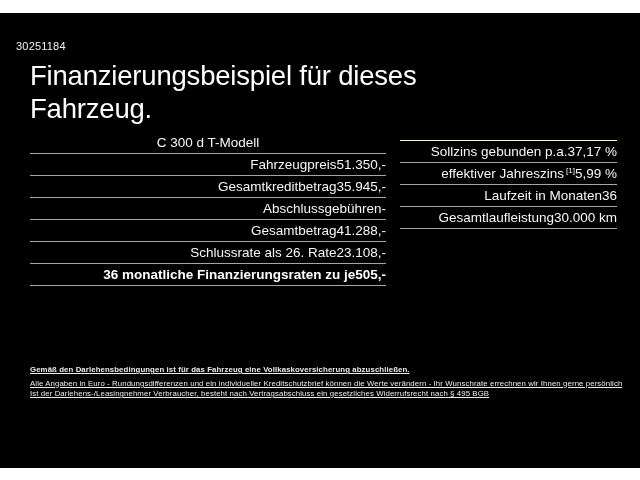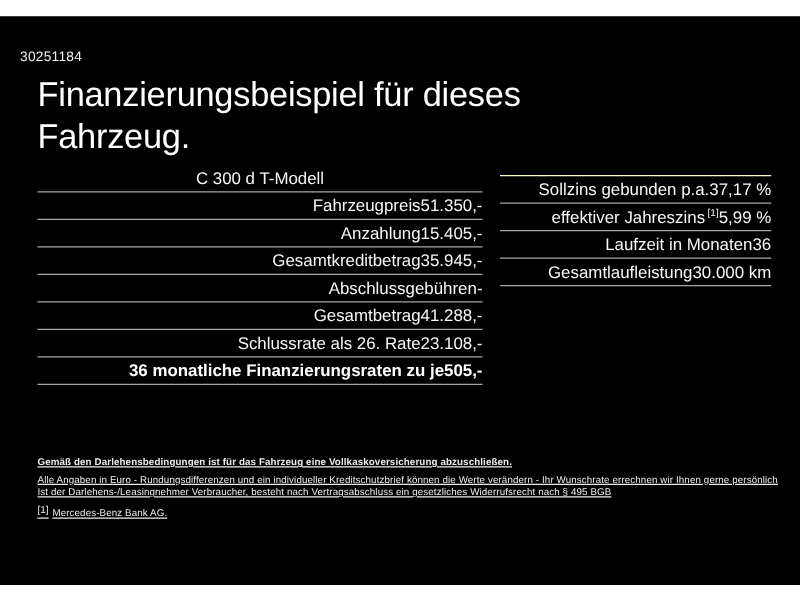--- a/index.html
+++ b/index.html
@@ -99,24 +99,20 @@
 
     <div class="table finance-table">
       <div class="trow model-row">
         <span class="tlabel">C 300 d T-Modell</span>
       </div>
       <div class="trow">
         <span class="tlabel">Fahrzeugpreis</span>
         <span class="tvalue">51.350,-</span>
       </div>
       <div class="trow">
-        <span class="tlabel">Anzahlung</span>
-        <span class="tvalue">15.405,-</span>
-      </div>
-      <div class="trow">
         <span class="tlabel">Gesamtkreditbetrag</span>
         <span class="tvalue">35.945,-</span>
       </div>
       <div class="trow">
         <span class="tlabel">Abschlussgebühren</span>
         <span class="tvalue">-</span>
       </div>
       <div class="trow">
         <span class="tlabel">Gesamtbetrag</span>
         <span class="tvalue">41.288,-</span>
@@ -147,17 +143,16 @@
       <div class="trow">
         <span class="tlabel">Gesamtlaufleistung</span>
         <span class="tvalue">30.000 km</span>
       </div>
     </div>
 
     <div class="footer">
       <div class="fline fbold">Gemäß den Darlehensbedingungen ist für das Fahrzeug eine Vollkaskoversicherung abzuschließen.</div>
       <div class="fline">Alle Angaben in Euro - Rundungsdifferenzen und ein individueller Kreditschutzbrief können die Werte verändern - Ihr Wunschrate errechnen wir Ihnen gerne persönlich</div>
       <div class="fline">Ist der Darlehens-/Leasingnehmer Verbraucher, besteht nach Vertragsabschluss ein gesetzliches Widerrufsrecht nach § 495 BGB</div>
-      <div class="fline fnote"><sup class="fn">[1]</sup><span>Mercedes-Benz Bank AG.</span></div>
     </div>
 
   </div>
 </div>
 
 </body></html>

